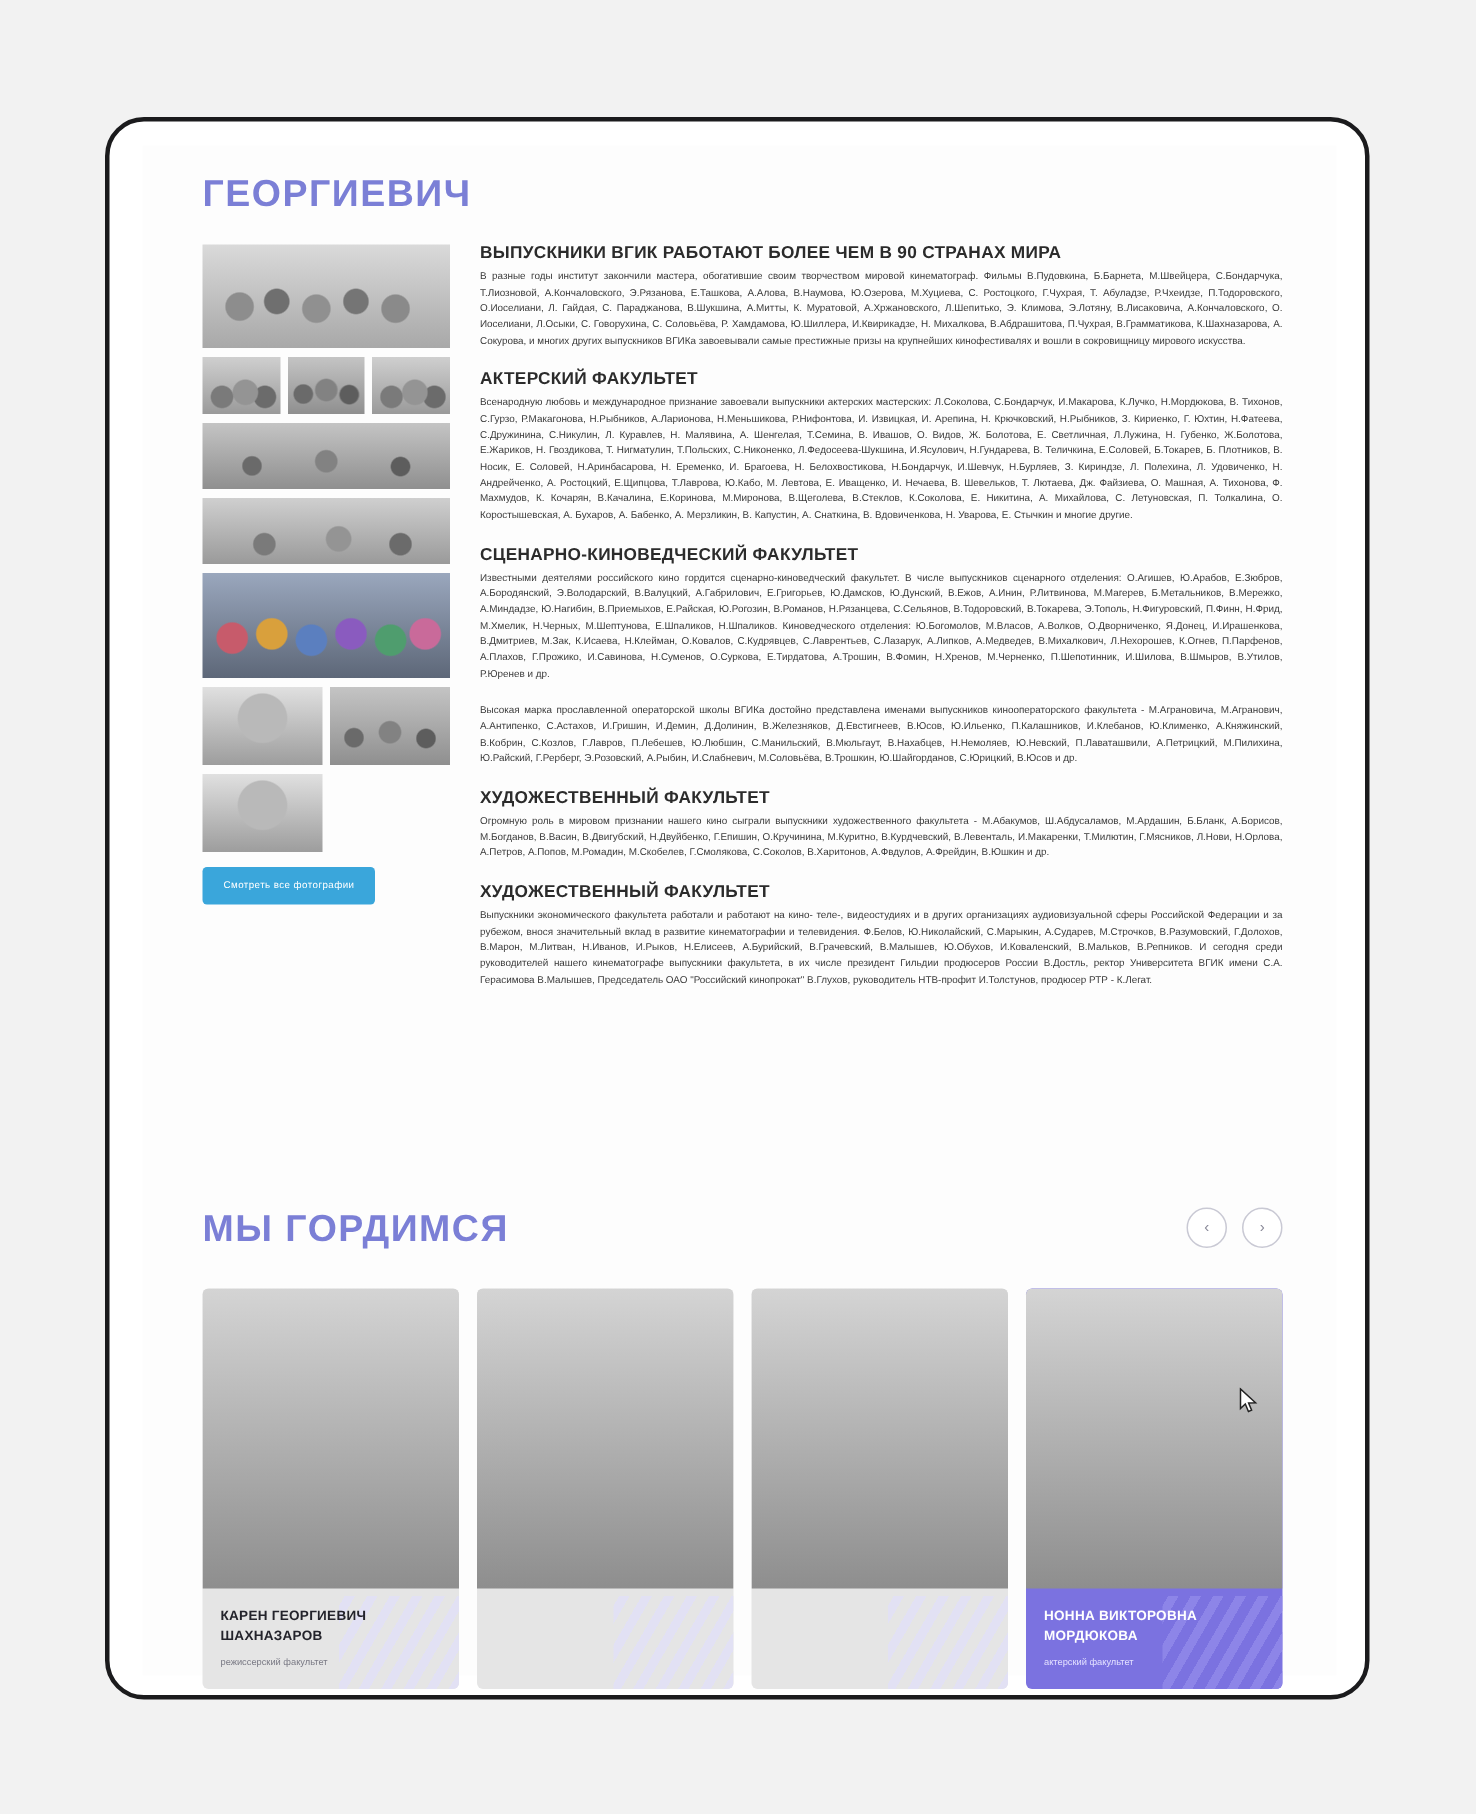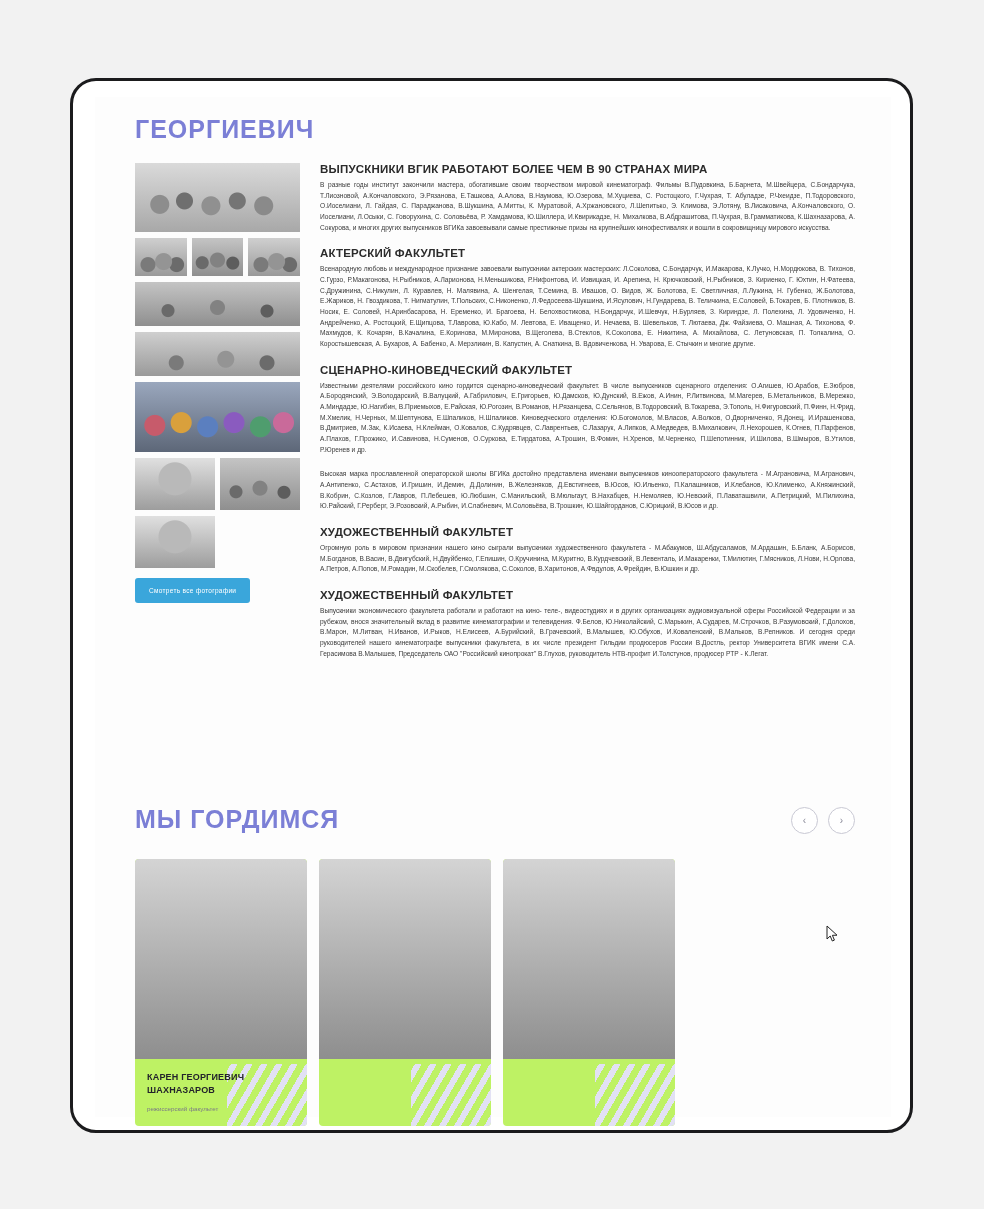--- a/index.html
+++ b/index.html
@@ -122,21 +122,21 @@
     border: none;
     letter-spacing: 0.3px;
     cursor: pointer;
   }
   
   .proud-header {
     position: absolute;
     left: 40px; top: 708px;
     width: 720px;
     display: flex;
-    align-items: flex-end;
+    align-items: flex-start;
     justify-content: space-between;
   }
   .arrows { display: flex; gap: 10px; }
   .arrow-btn {
     width: 27px; height: 27px;
     border-radius: 50%;
     border: 1px solid #c9c9d4;
     background: #fff;
     display: flex; align-items: center; justify-content: center;
     color: #8a8a99;
@@ -145,21 +145,21 @@
   }
   .cards {
     position: absolute;
     left: 40px; top: 762px;
     width: 720px;
     display: flex;
     gap: 12px;
   }
   .card {
     width: 172px;
-    background: #bef264;
+    background: #e5e5e5;
     border-radius: 4px;
     overflow: hidden;
     position: relative;
   }
   .card .card-photo {
     width: 100%; height: 200px;
     filter: grayscale(100%);
     background: linear-gradient(#d4d4d4, #8e8e8e);
   }
   .card.active { background: #7b72e0; }
@@ -293,20 +293,29 @@
       <div class="card">
         <div class="card-photo face-b"></div>
         <div class="card-stripes"></div>
       </div>
 
       <div class="card">
         <div class="card-photo face-c"></div>
         <div class="card-stripes"></div>
       </div>
 
+      <div class="card active">
+        <div class="card-photo face-d"></div>
+        <div class="card-stripes"></div>
+        <div class="card-body">
+          <p class="card-name">НОННА ВИКТОРОВНА
+МОРДЮКОВА</p>
+          <p class="card-fac">актерский факультет</p>
+        </div>
+      </div>
     </div>
 
   </div>
 </div>
 
 <svg class="cursor" viewBox="0 0 14 18">
   <path d="M1,1 L1,14 L4.2,11 L6.3,16 L8.4,15.1 L6.4,10.3 L11,10.2 Z" fill="#ffffff" stroke="#222" stroke-width="1"></path>
 </svg>
 
 </body></html>

